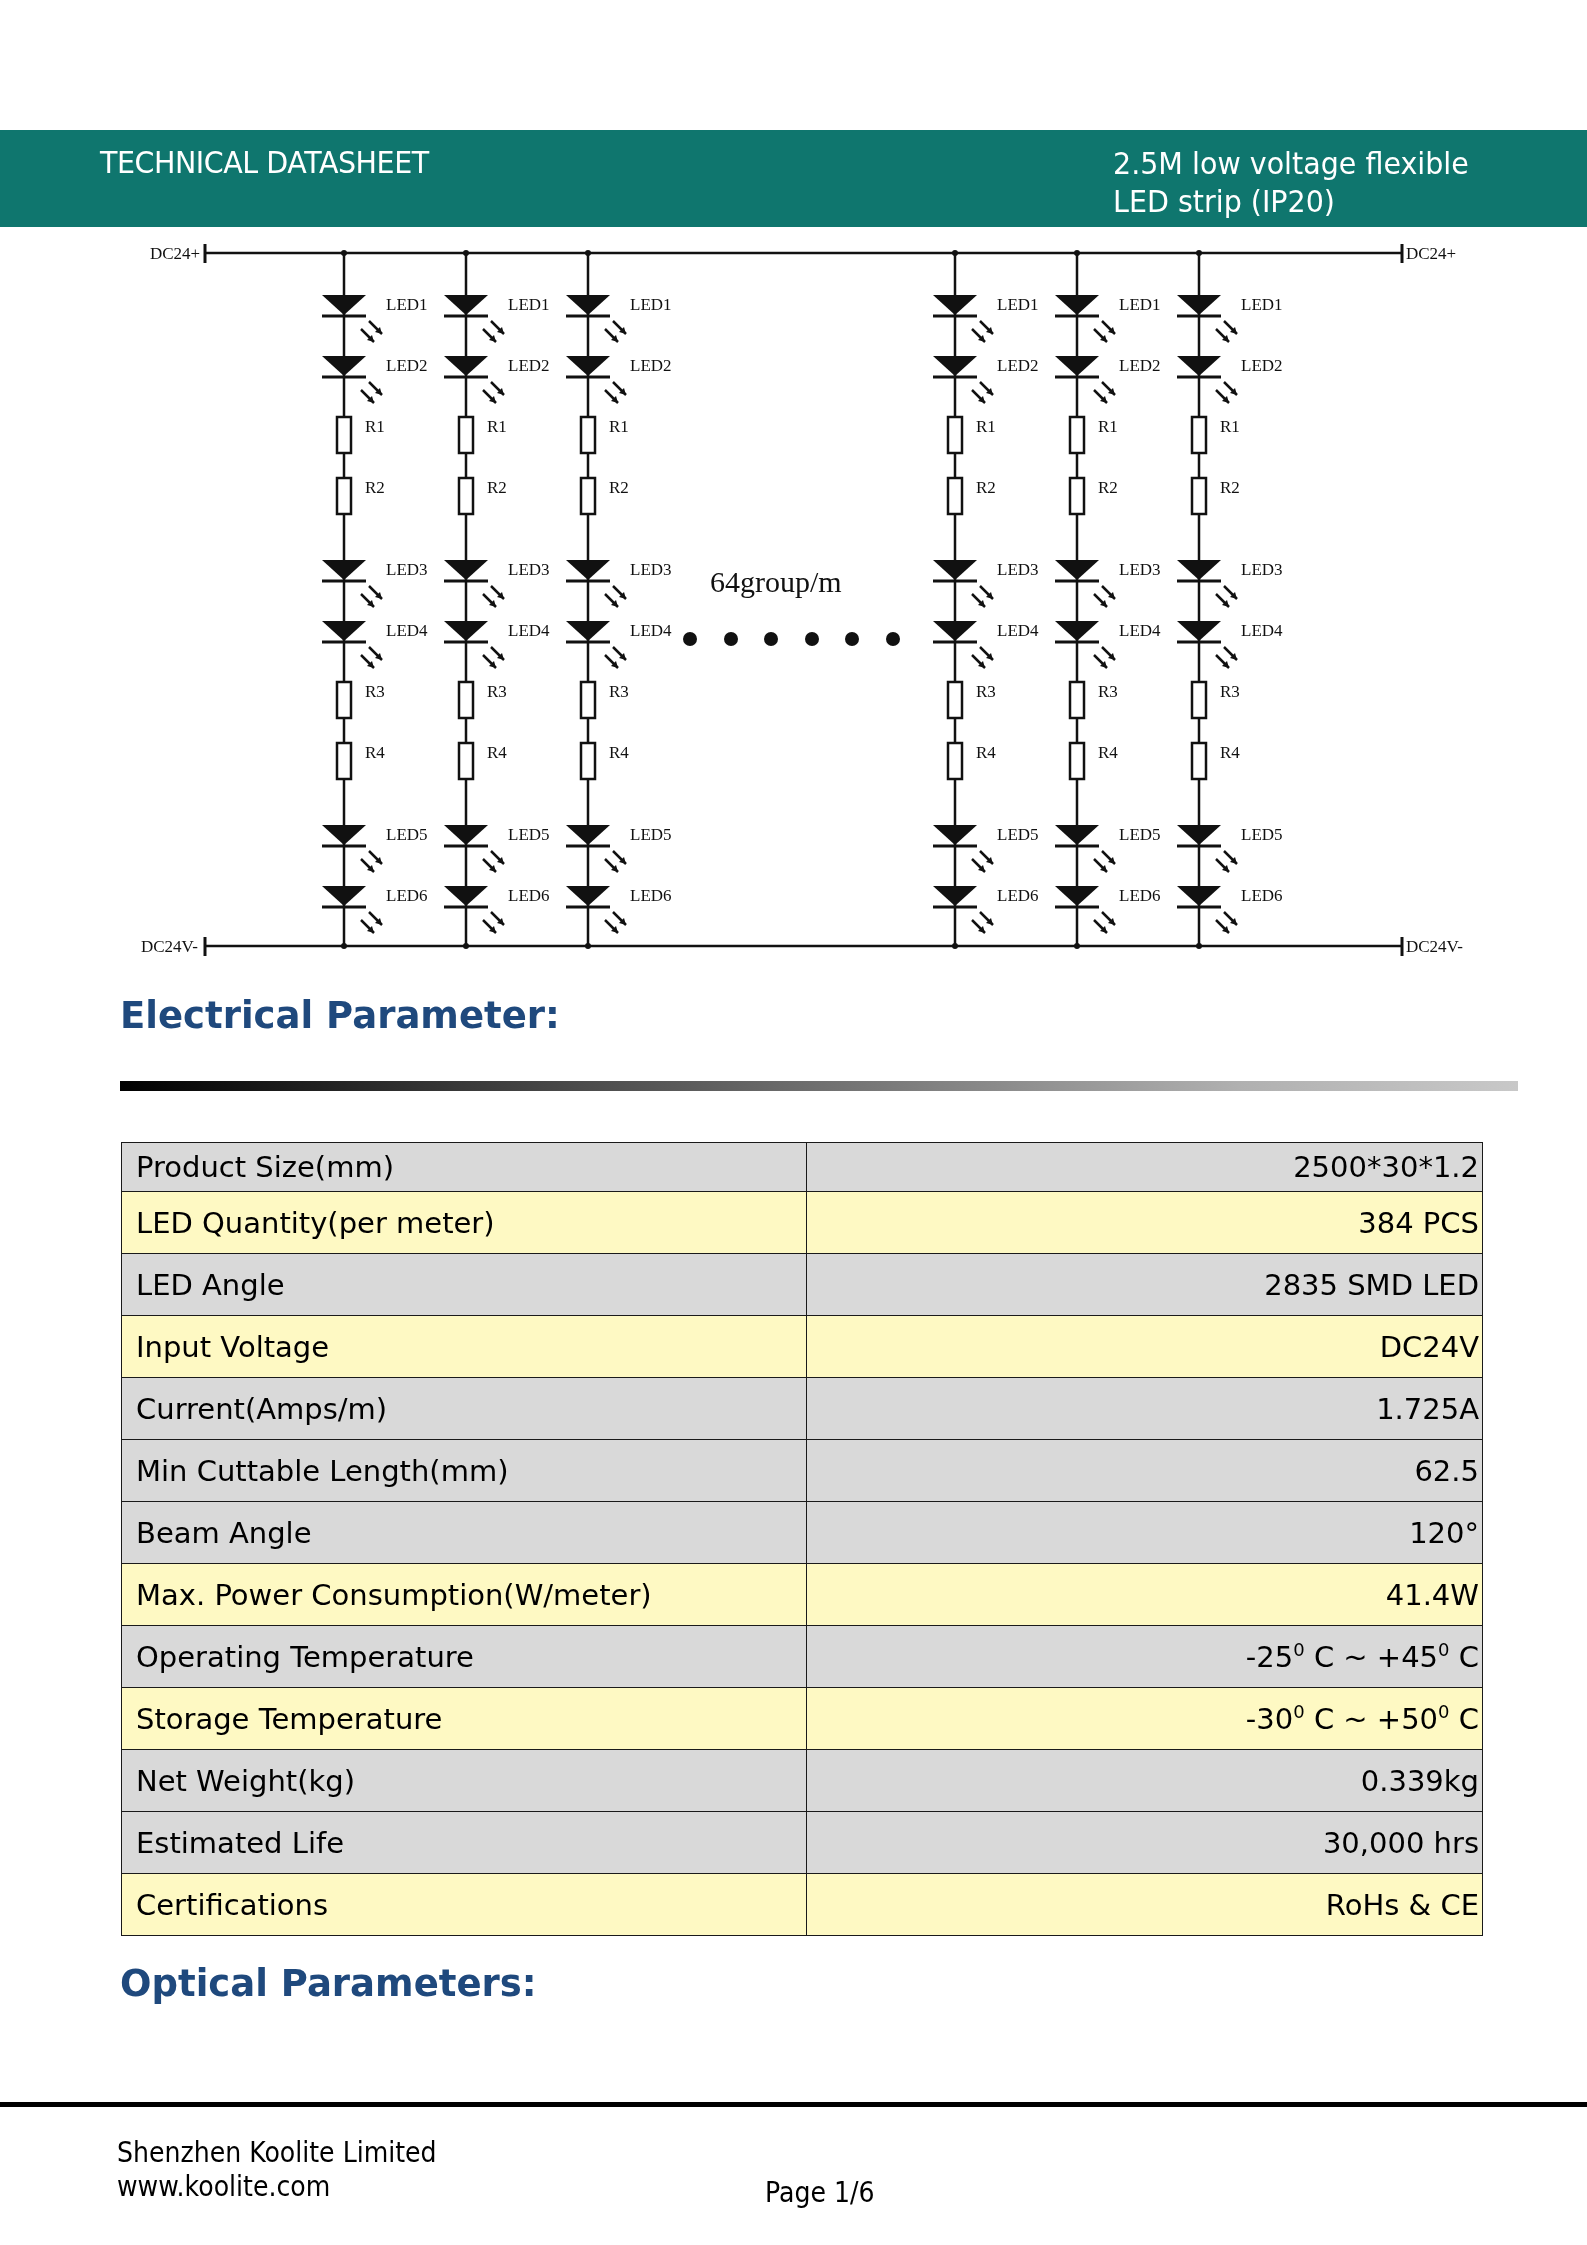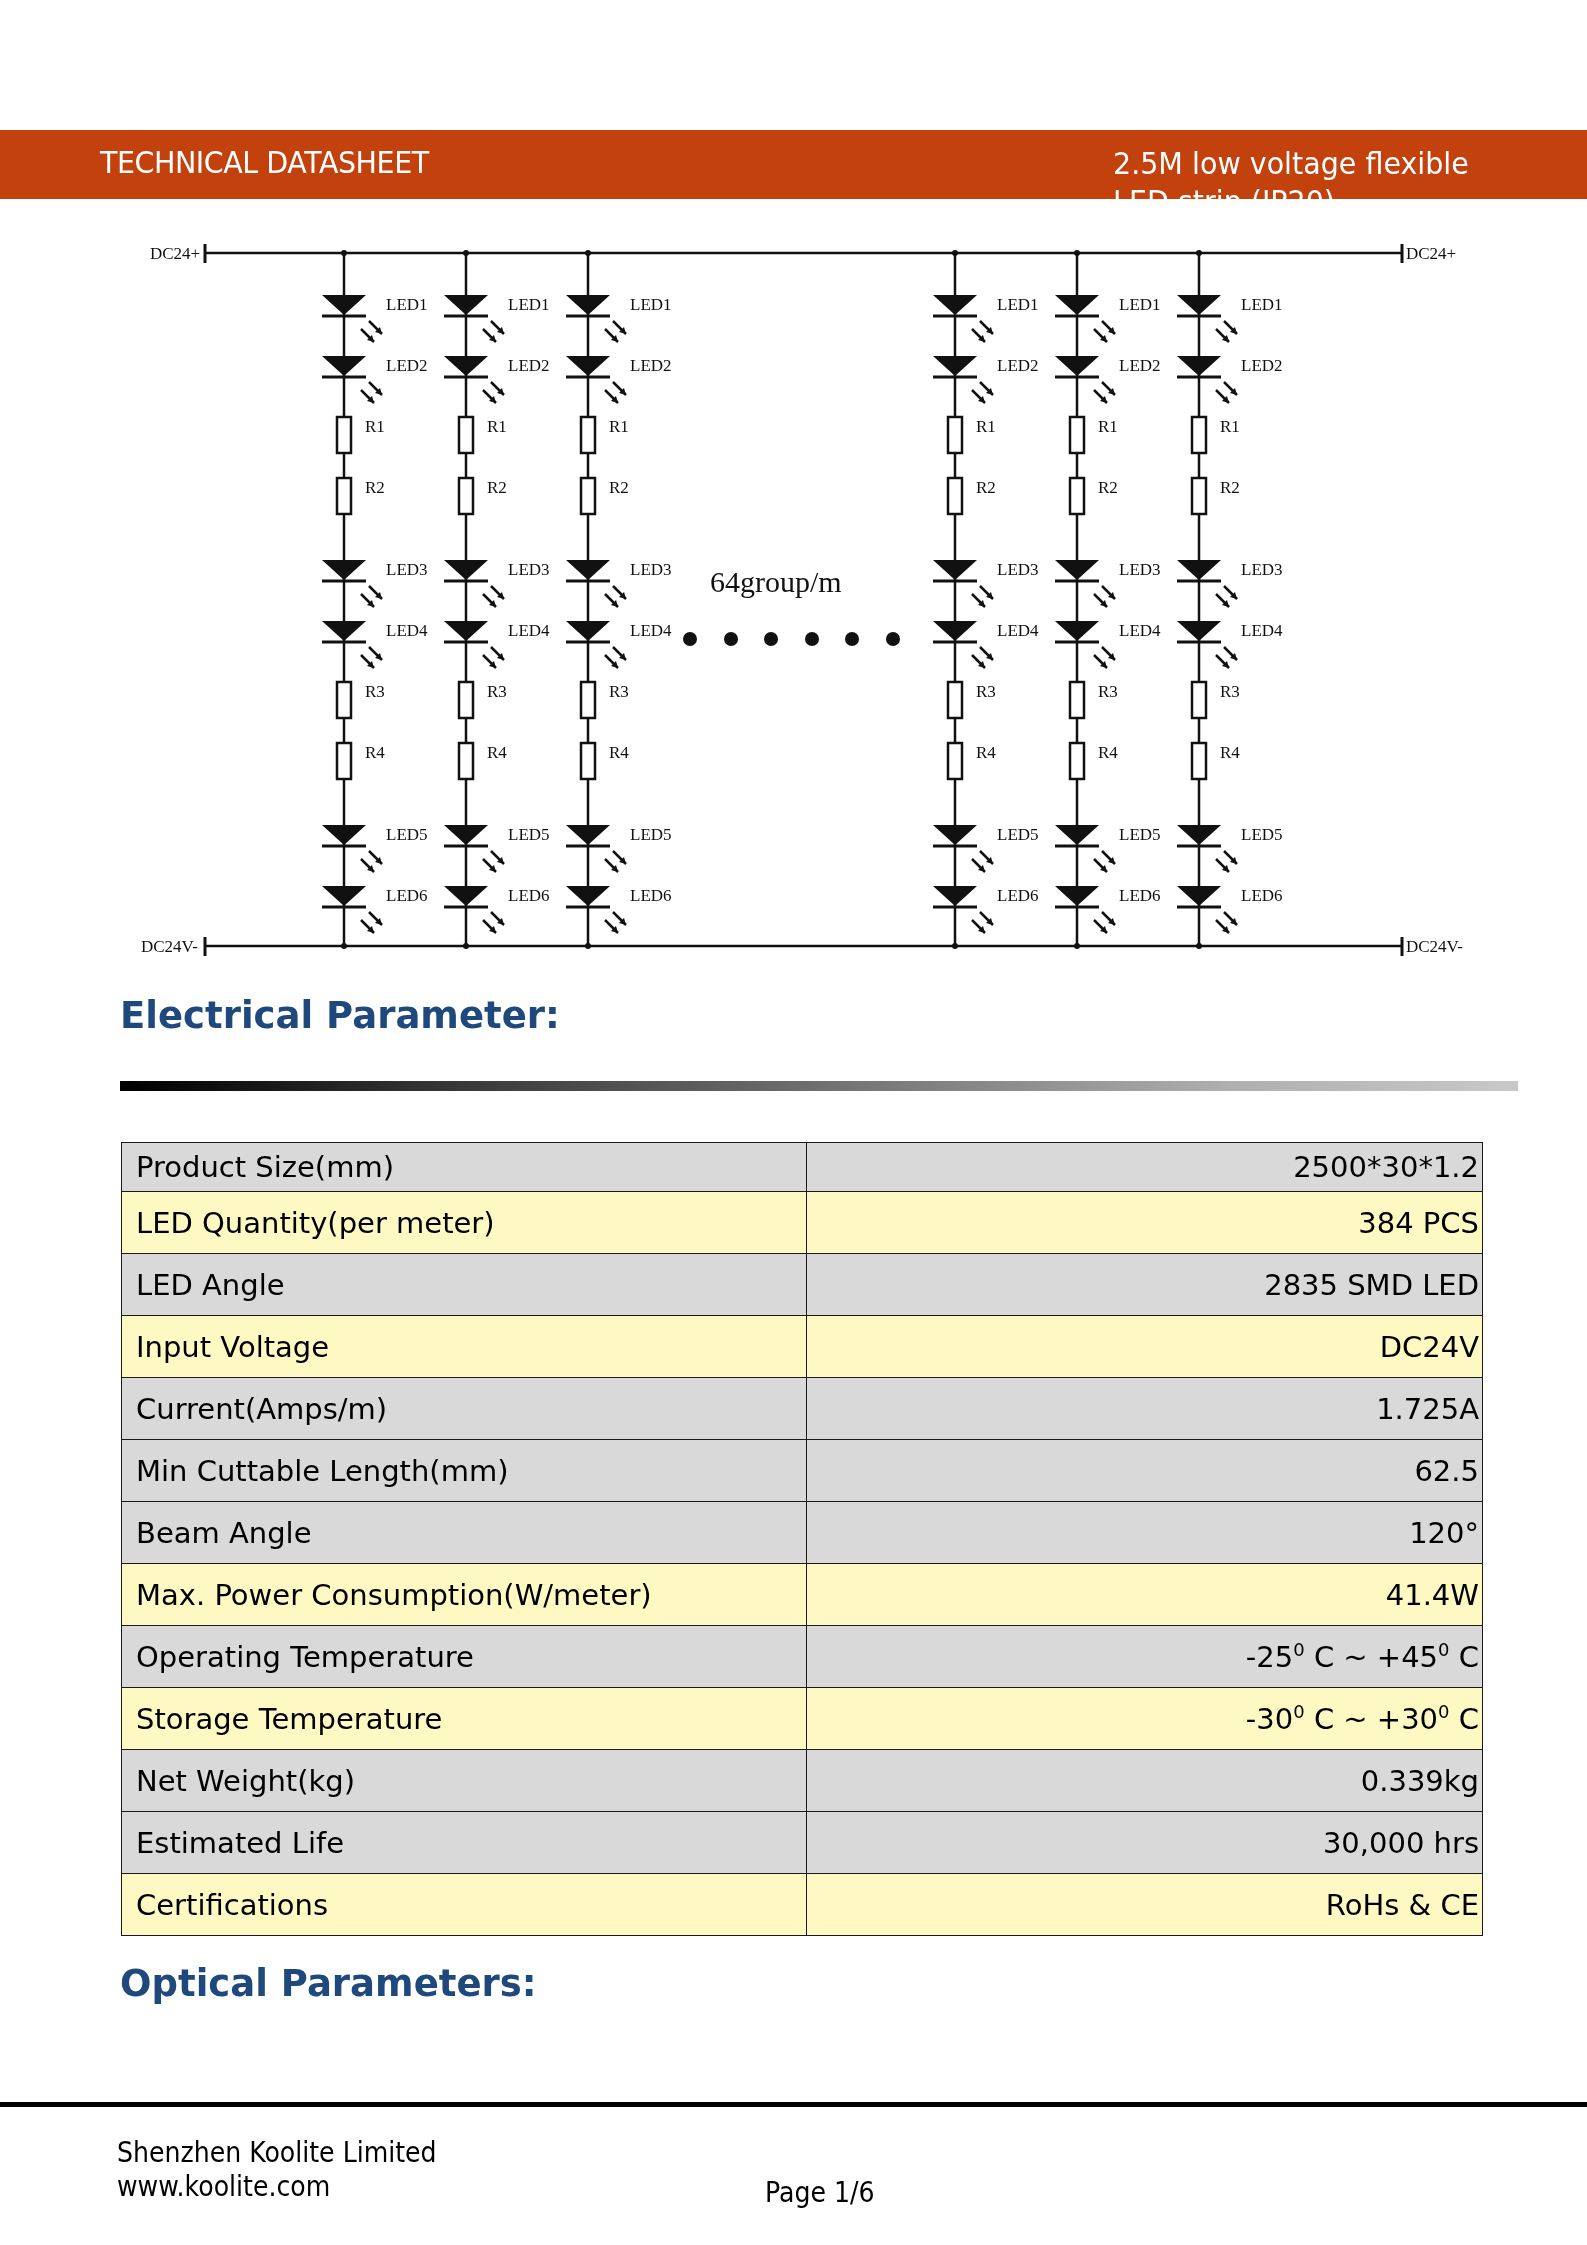--- a/index.html
+++ b/index.html
@@ -1,18 +1,18 @@
 <!DOCTYPE html>
 <html><head>
   <meta charset="utf-8">
   <style>
     html, body { margin: 0; padding: 0; background: #ffffff; }
     body { width: 1587px; height: 2245px; position: relative; overflow: hidden; font-family: "DejaVu Sans", sans-serif; color: #000; }
 
-    .header-bar { position: absolute; left: 0; top: 130px; width: 1587px; height: 69px; background: #c2410c; }
+    .header-bar { position: absolute; left: 0; top: 130px; width: 1587px; height: 97px; background: #0f766e; }
     .header-left { position: absolute; left: 100px; top: 14px; font-family: "DejaVu Sans", sans-serif; font-size: 31px; color: #ffffff; letter-spacing: -0.5px; transform: scaleX(0.92); transform-origin: left top; }
     .header-right { position: absolute; left: 1113px; top: 14px; font-family: "DejaVu Sans", sans-serif; font-size: 31px; line-height: 38px; color: #ffffff; transform: scaleX(0.92); transform-origin: left top; white-space: nowrap; }
 
     .circuit { position: absolute; left: 0; top: 230px; width: 1421px; height: 740px; }
     .circuit svg { width: 1587px; height: 740px; display: block; }
     .ckt-text { font-family: "Liberation Serif", serif; fill: #111; }
 
     .section-heading { position: absolute; left: 120px; font-family: "DejaVu Sans", sans-serif; font-weight: bold; font-size: 37px; color: #1f497d; }
 
     .gradient-bar { position: absolute; left: 120px; top: 1081px; width: 1398px; height: 10px; background: linear-gradient(to right, #000000 0%, #3a3a3a 25%, #7a7a7a 55%, #b0b0b0 80%, #c8c8c8 100%); }
@@ -268,21 +268,21 @@
     <tr class="light">
       <td class="label">Max. Power Consumption(W/meter)</td>
       <td class="value">41.4W</td>
     </tr>
     <tr class="dark">
       <td class="label">Operating Temperature</td>
       <td class="value"><span>-25</span><sup>0</sup><span> C ~ +45</span><sup>0</sup><span> C</span></td>
     </tr>
     <tr class="light">
       <td class="label">Storage Temperature</td>
-      <td class="value"><span>-30</span><sup>0</sup><span> C ~ +30</span><sup>0</sup><span> C</span></td>
+      <td class="value"><span>-30</span><sup>0</sup><span> C ~ +50</span><sup>0</sup><span> C</span></td>
     </tr>
     <tr class="dark">
       <td class="label">Net Weight(kg)</td>
       <td class="value">0.339kg</td>
     </tr>
     <tr class="dark">
       <td class="label">Estimated Life</td>
       <td class="value">30,000 hrs</td>
     </tr>
     <tr class="light">

